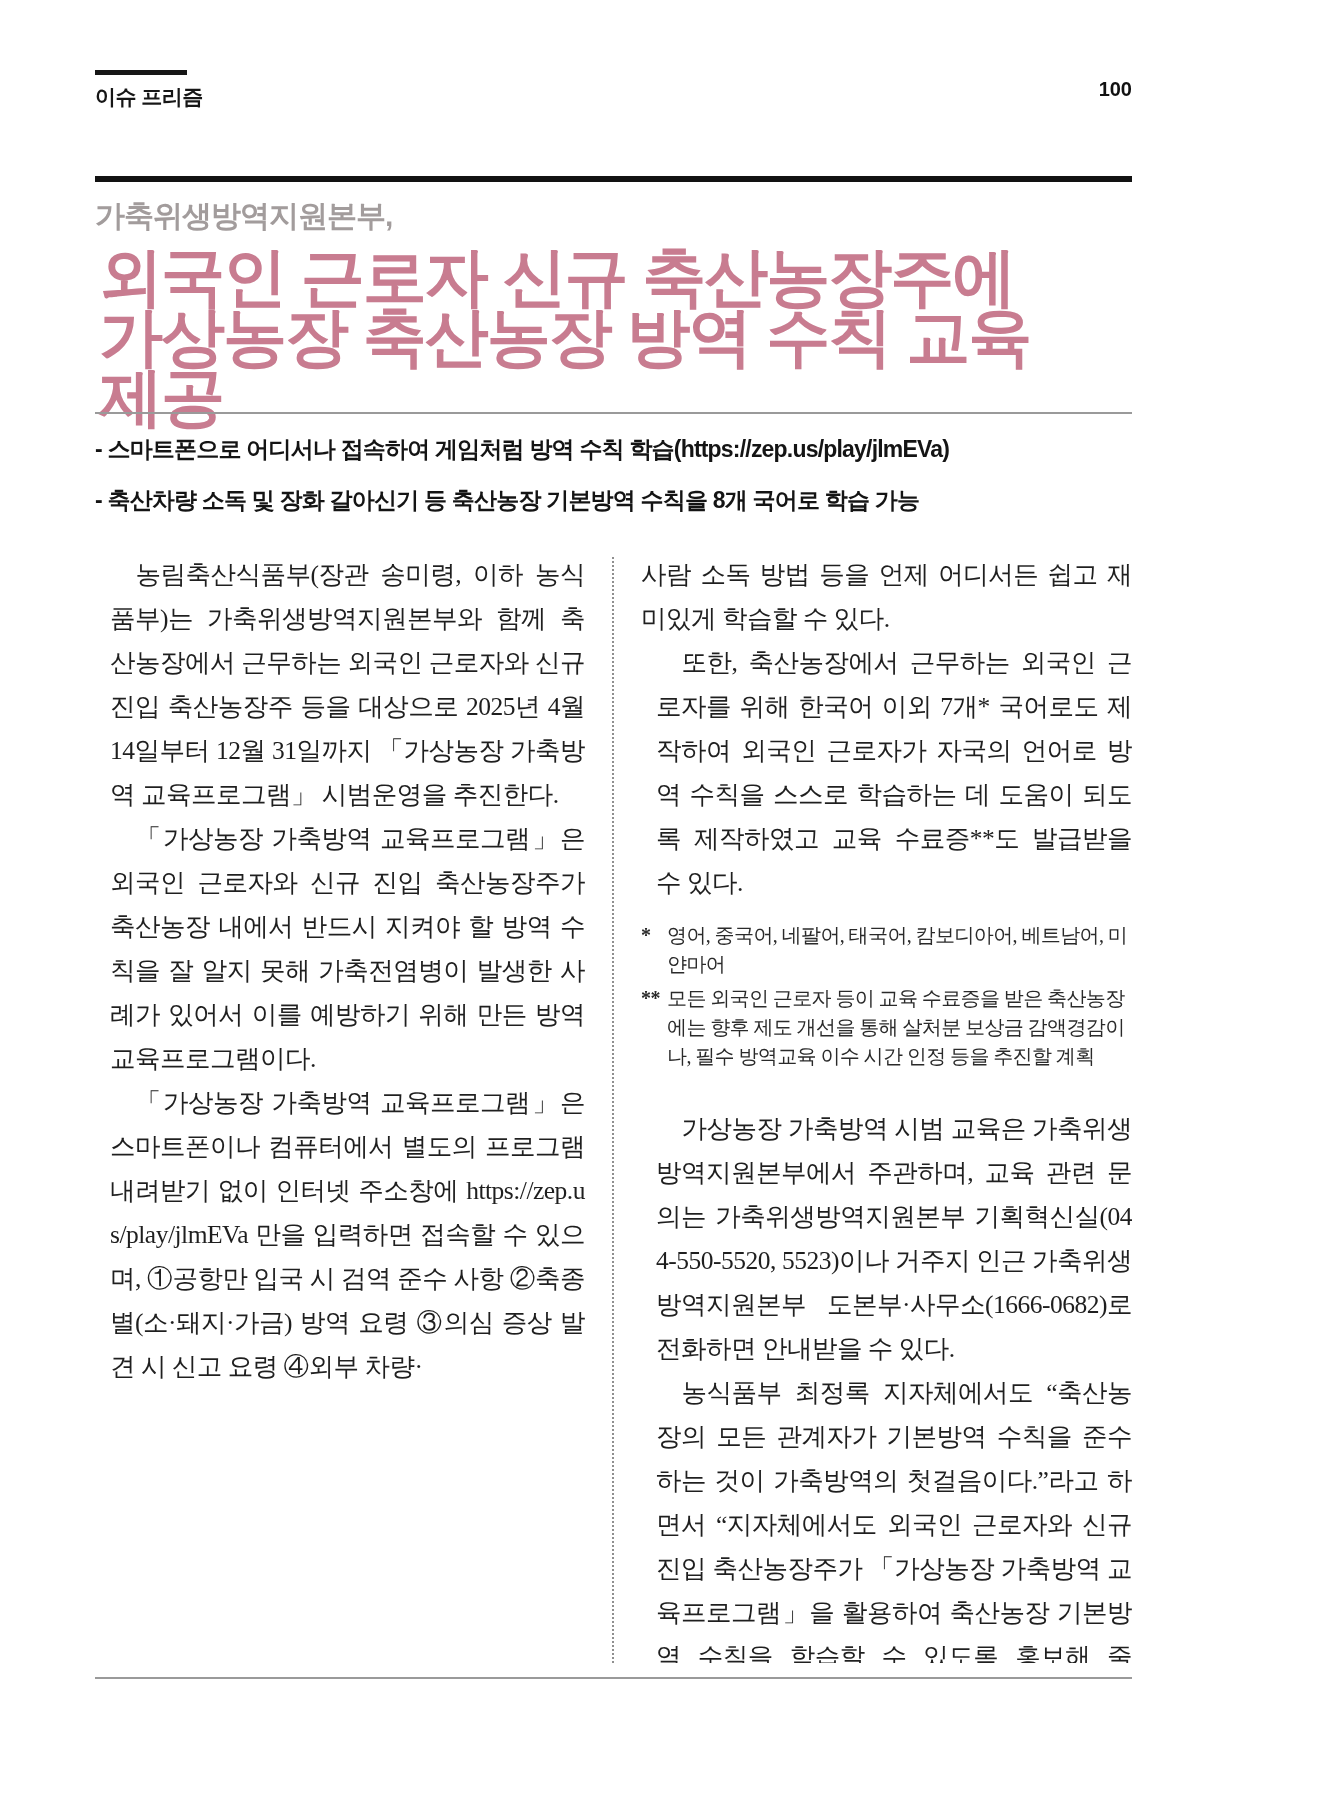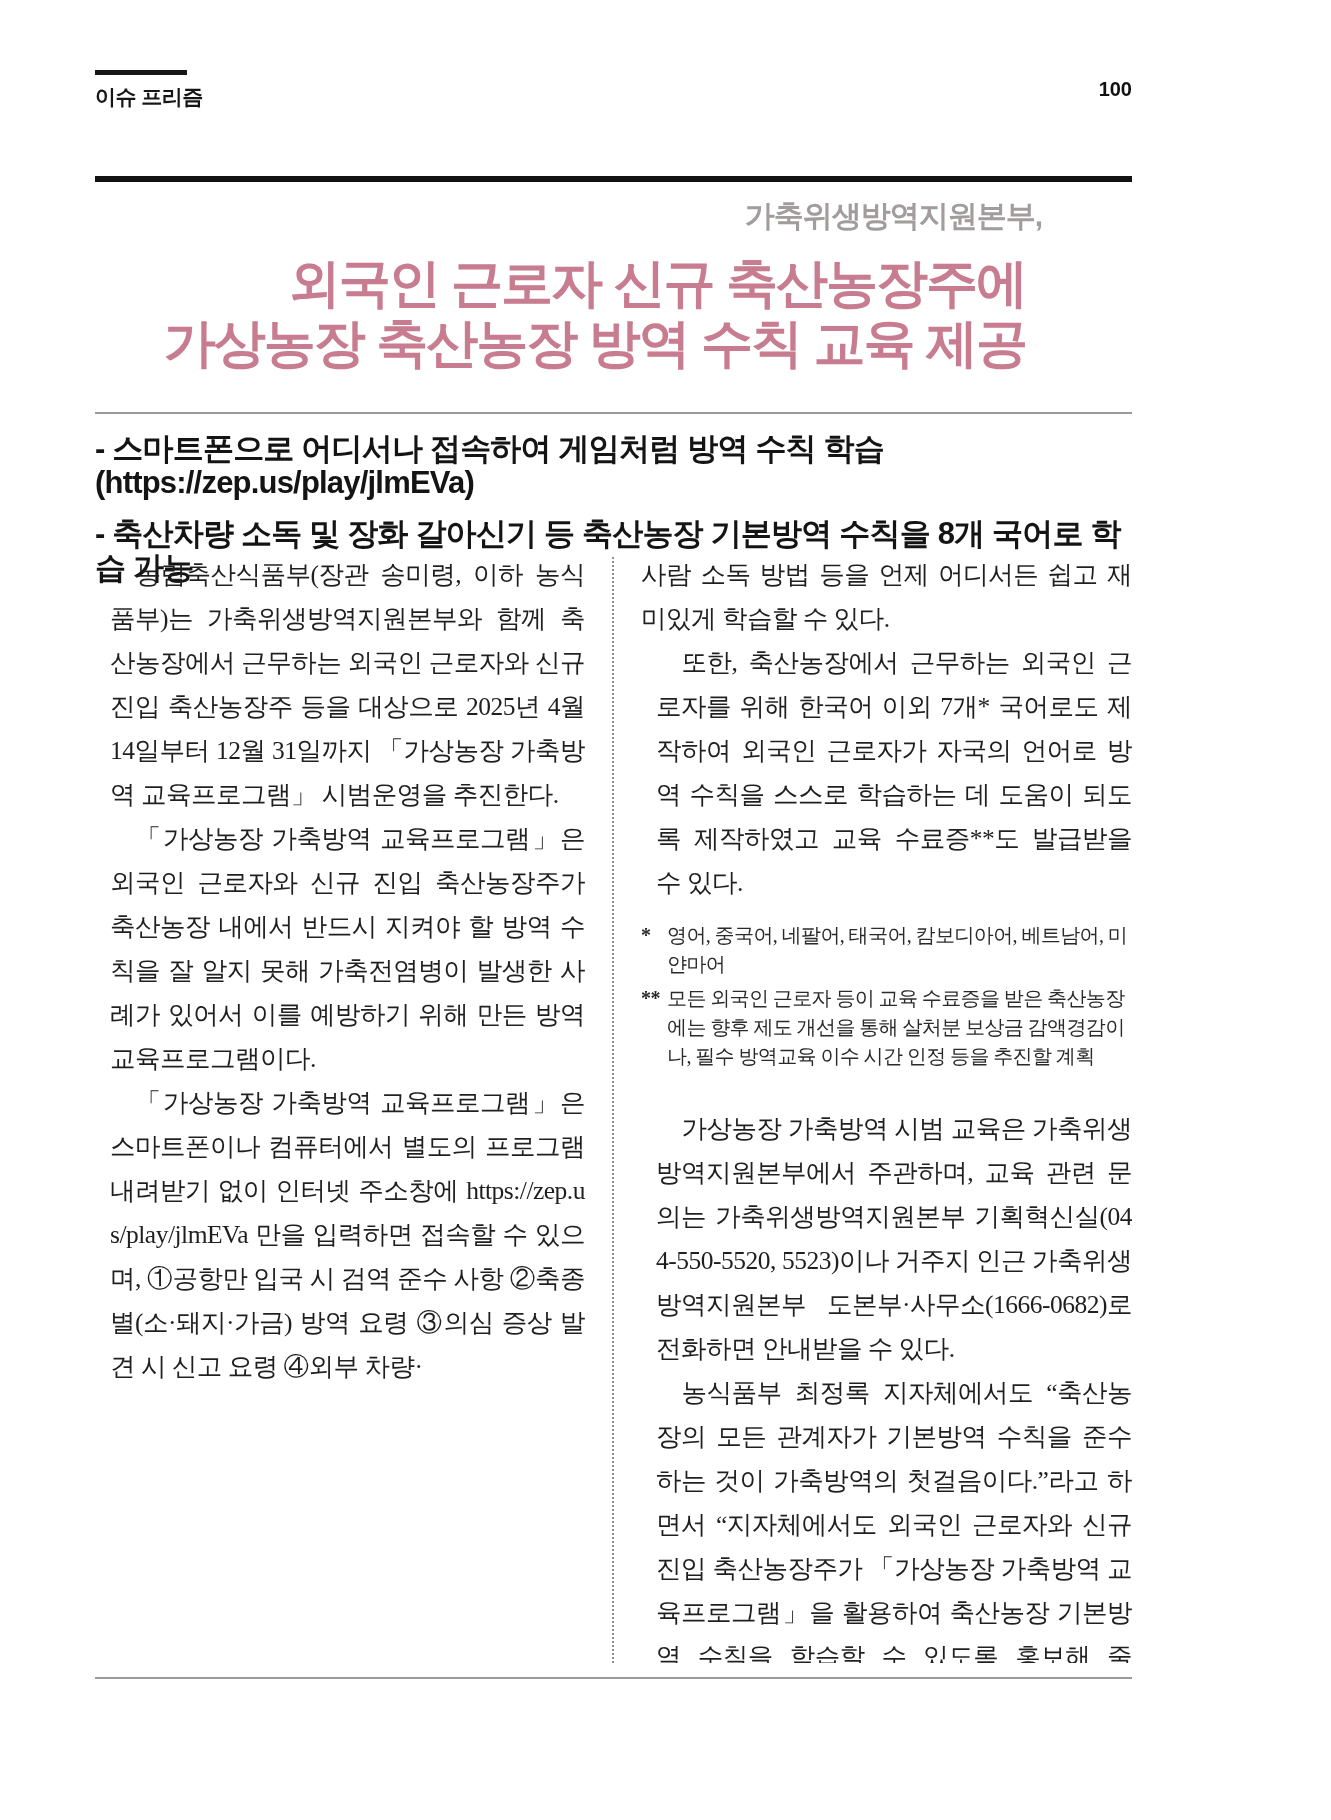--- a/index.html
+++ b/index.html
@@ -23,38 +23,38 @@
     position:absolute;top:78px;left:1050px;width:82px;
     text-align:right;
     font-family:"Liberation Sans","DejaVu Sans",sans-serif;
     font-weight:800;font-size:20px;color:#111;
   }
   .thick-rule{position:absolute;left:95px;top:176px;width:1037px;height:6px;background:#121212;}
   
   .title-block{
     position:absolute;left:95px;top:196px;width:1037px;
     padding-right:90px;box-sizing:border-box;
-    text-align:right;
+    text-align:left;
     font-family:"Liberation Sans","DejaVu Sans",sans-serif;
   }
   .pretitle{
     font-size:30px;font-weight:800;color:#a29c9c;letter-spacing:-1px;
     margin-bottom:10px;
   }
   .article-title{
-    margin:16px;
-    font-size:52px;line-height:60px;font-weight:800;
+    margin:4px;
+    font-size:64px;line-height:60px;font-weight:800;
     color:#c87c90;letter-spacing:-2px;
   }
   .thin-rule{position:absolute;left:95px;top:412px;width:1037px;height:2px;background:#9a9a9a;}
   
   .highlights{
     position:absolute;left:95px;top:432px;width:1037px;
     font-family:"Liberation Sans","DejaVu Sans",sans-serif;
-    font-weight:700;font-size:31px;color:#141414;letter-spacing:-0.8px;
+    font-weight:700;font-size:23px;color:#141414;letter-spacing:-0.8px;
   }
   .highlights p{margin:0 0 17px 0;line-height:34px;}
   
   .body-columns{
     position:absolute;left:95px;top:553px;width:1037px;height:1110px;
     display:flex;
     font-size:25.5px;line-height:44px;
     text-align:justify;word-break:break-all;
     letter-spacing:-0.5px;
     overflow:hidden;

